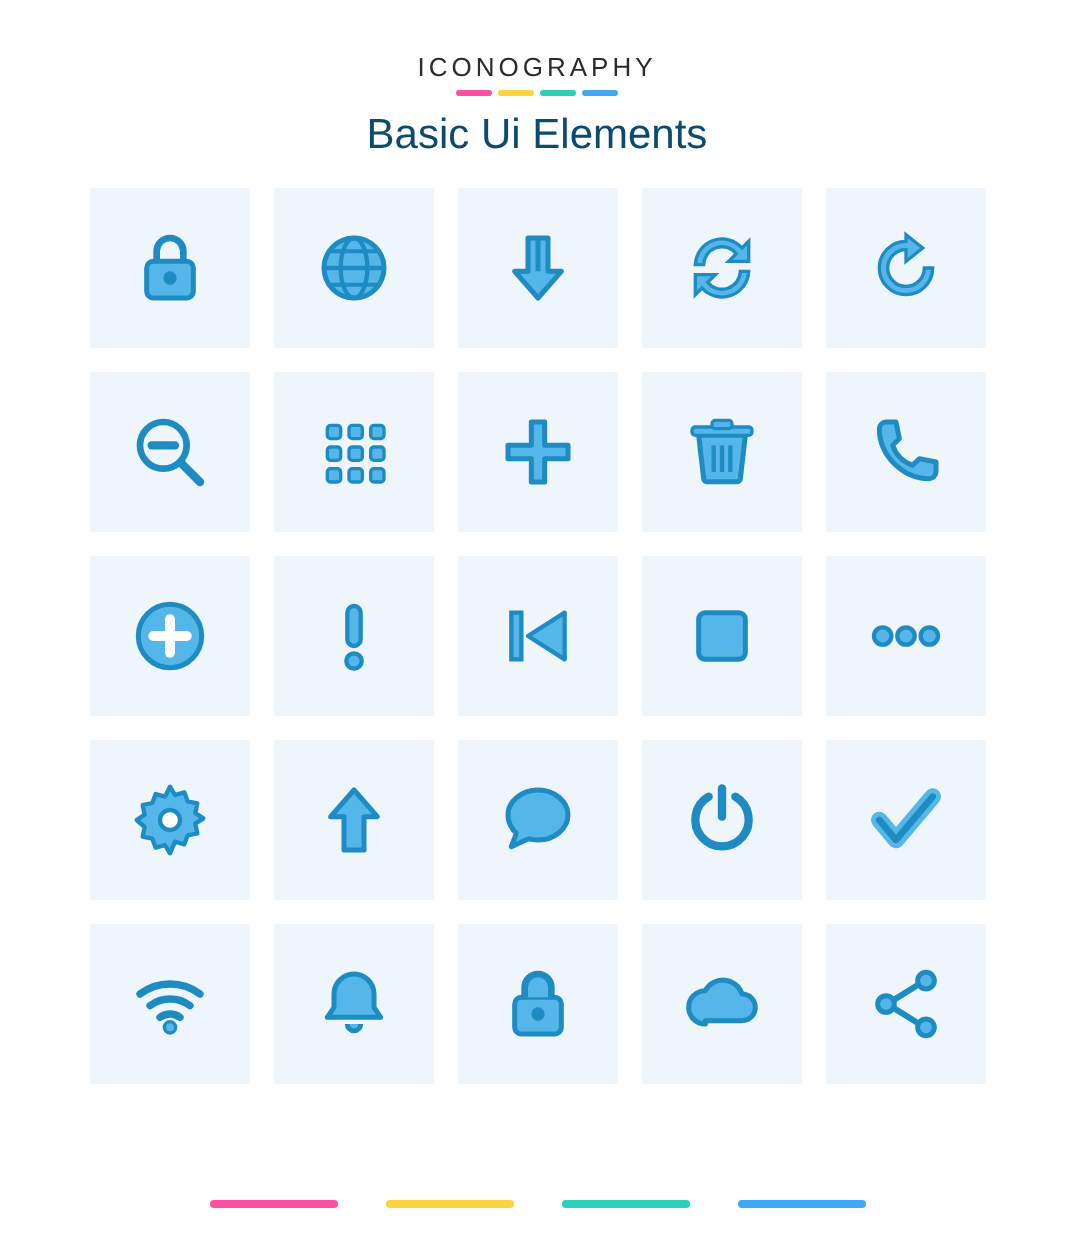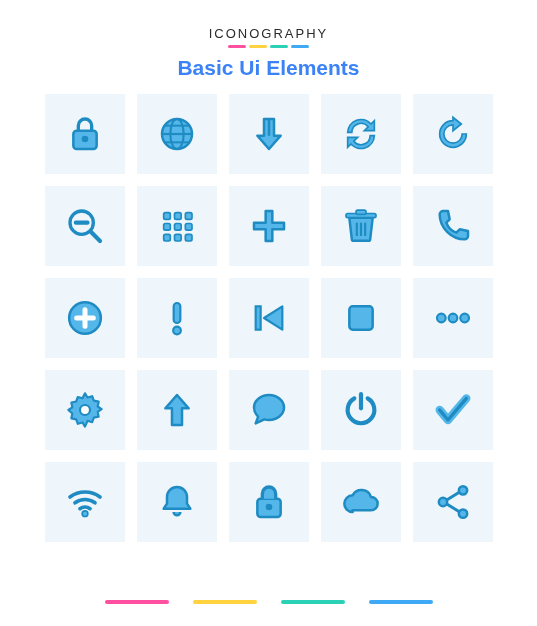--- a/index.html
+++ b/index.html
@@ -26,22 +26,22 @@
     margin-top: 4px;
     margin-bottom: 8px;
   }
   .brand-bars span {
     width: 18px;
     height: 3px;
     border-radius: 2px;
   }
   .title {
     font-size: 21px;
-    color: #3b82f6;
-    font-weight: 700;
+    color: #0c4a6e;
+    font-weight: 400;
     margin-bottom: 14px;
   }
   .grid {
     display: grid;
     grid-template-columns: repeat(5, 80px);
     grid-template-rows: repeat(5, 80px);
     gap: 12px;
   }
   .tile {
     background: #eef5fb;

